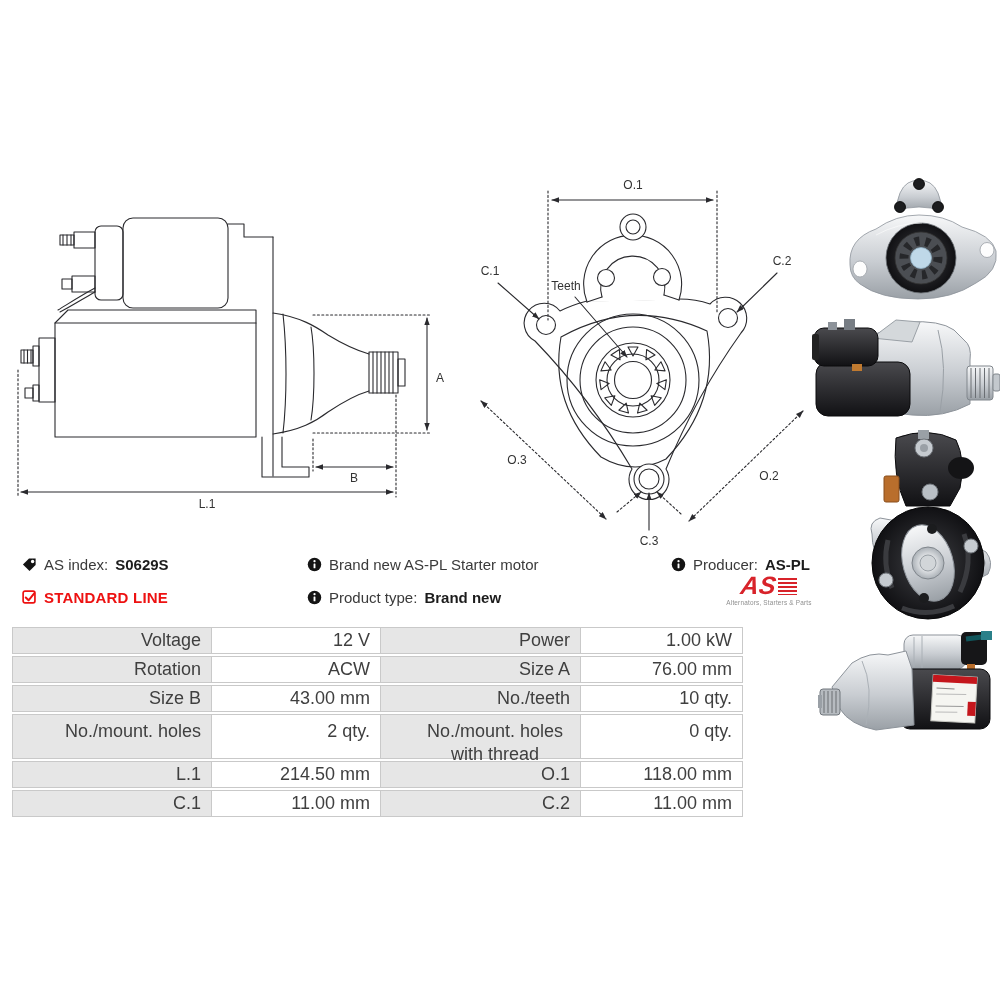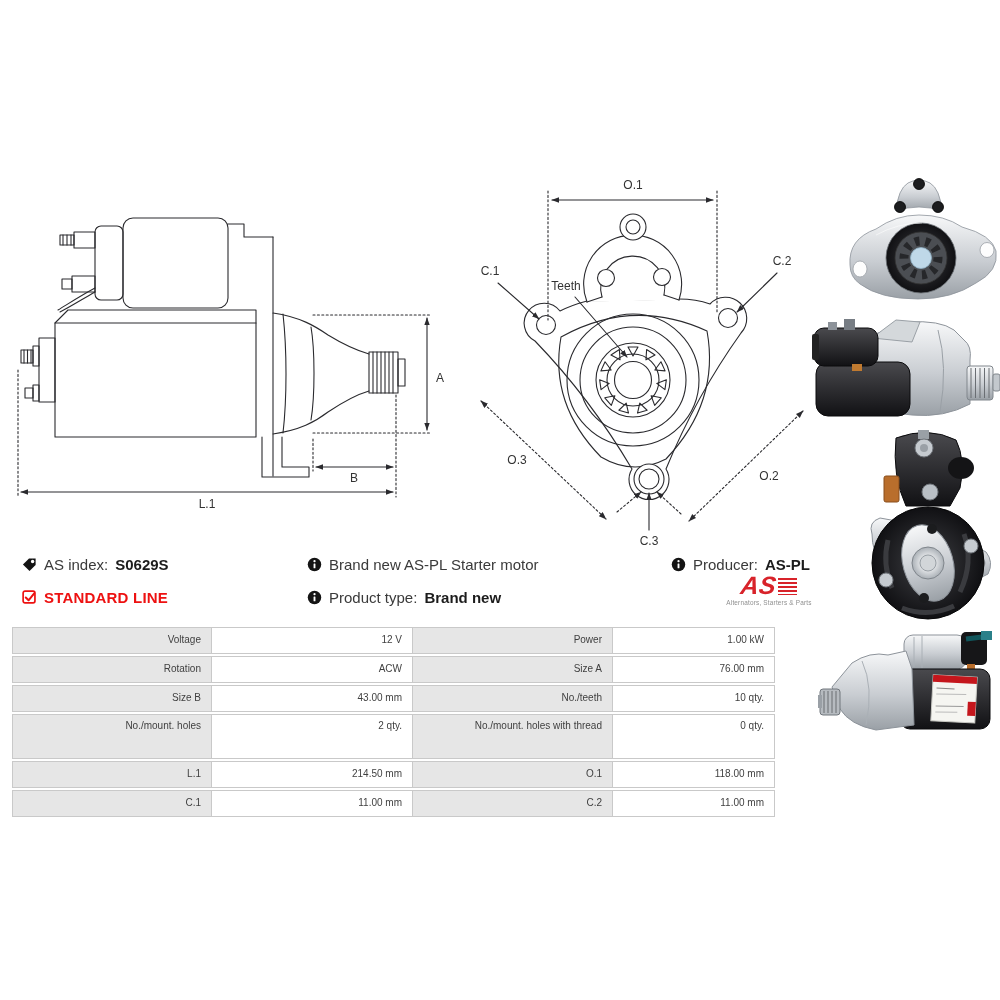--- a/index.html
+++ b/index.html
@@ -18,31 +18,31 @@
   .logo-row{display:flex;align-items:center;justify-content:center;height:22px;}
   .as-word{font-style:italic;font-weight:bold;font-size:25px;color:#d8232a;
            transform:skewX(-8deg);line-height:.85;}
   .stripes{width:19px;height:17px;margin-left:2px;
            background:repeating-linear-gradient(to bottom,#d8232a 0 2.1px,transparent 2.1px 4.1px);}
   .tagline{font-size:6.4px;color:#8f8f8f;margin-top:2px;letter-spacing:.2px;white-space:nowrap;}
   
   .spec-table{position:absolute;left:12px;top:627px;width:801px;}
   .srow{display:flex;margin-bottom:2px;}
   .cell{box-sizing:border-box;border:1px solid #c9c9c9;display:flex;align-items:center;
-        justify-content:flex-end;padding:0 10px;height:27px;font-size:10px;
+        justify-content:flex-end;padding:0 10px;height:27px;font-size:18px;
         color:#3f3f3f;line-height:1.25;}
   .cell:not(:first-child){border-left:0;}
   .lab{background:#e6e6e6;}
   .val{background:#fff;}
   .srow>:nth-child(1){width:200px;}
-  .srow>:nth-child(2){width:201px;}
+  .srow>:nth-child(2){width:169px;}
   .srow>:nth-child(3){width:200px;padding-left:30px;}
   .srow>:nth-child(4){width:162px;}
   .tall .cell{height:45px;align-items:flex-start;padding-top:5px;}
-  .tall .wrap{max-width:150px;text-align:left;white-space:normal;}
+  .tall .wrap{max-width:150px;text-align:center;white-space:normal;}
 </style>
 </head>
 <body>
 
 <div class="canvas">
 
   <svg class="abs" style="left:10px;top:180px" width="445" height="330" viewBox="0 0 445 330">
     <defs>
       <marker id="ah" markerWidth="8" markerHeight="6" refX="6.5" refY="2.5" orient="auto-start-reverse">
         <path d="M0,0 L7,2.5 L0,5 Z" fill="#2a2a2e"></path>

